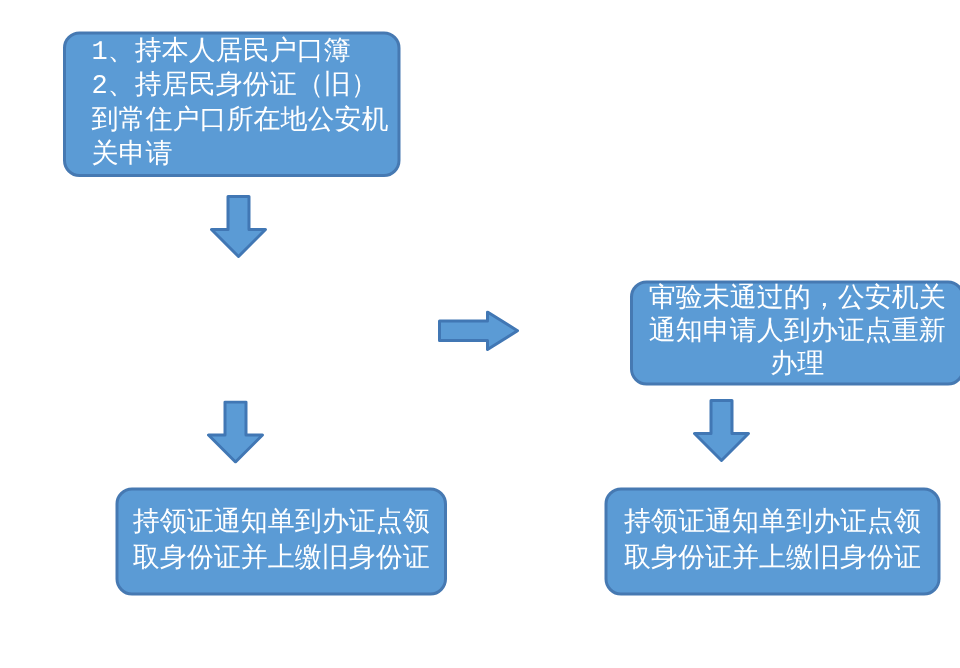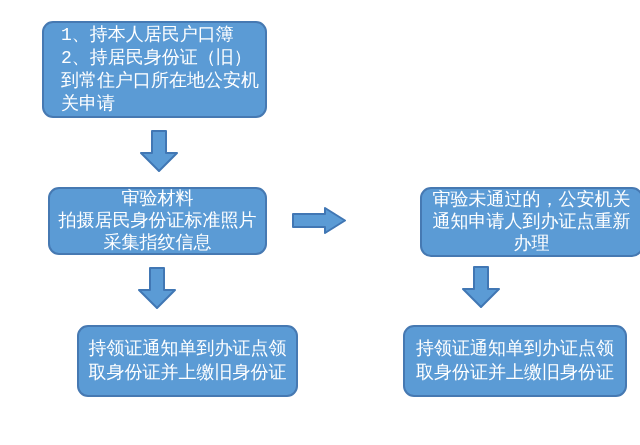--- a/index.html
+++ b/index.html
@@ -49,23 +49,20 @@
 
   <div class="node left-align" style="left:42px; top:21px; width:225px; height:97px;">1、持本人居民户口簿
 2、持居民身份证（旧）
 到常住户口所在地公安机
 关申请</div>
 
   <svg class="arrow" style="left:140px; top:130px;" width="38" height="42" viewBox="0 0 38 42">
     <polygon class="arrow-shape" points="12,1 26,1 26,23 37,23 19,41 1,23 12,23"></polygon>
   </svg>
 
-  <div class="node" style="left:48px; top:187px; width:219px; height:68px;">审验材料
-拍摄居民身份证标准照片
-采集指纹信息</div>
 
   <svg class="arrow" style="left:292px; top:207px;" width="54" height="27" viewBox="0 0 54 27">
     <polygon class="arrow-shape" points="1,7 33,7 33,1 53,13.5 33,26 33,20 1,20"></polygon>
   </svg>
 
   <div class="node" style="left:372px; top:187px; width:223px; height:70px;margin-left:48px;">审验未通过的，公安机关
 通知申请人到办证点重新
 办理</div>
 
   <svg class="arrow" style="left:138px; top:267px;" width="38" height="42" viewBox="0 0 38 42">

